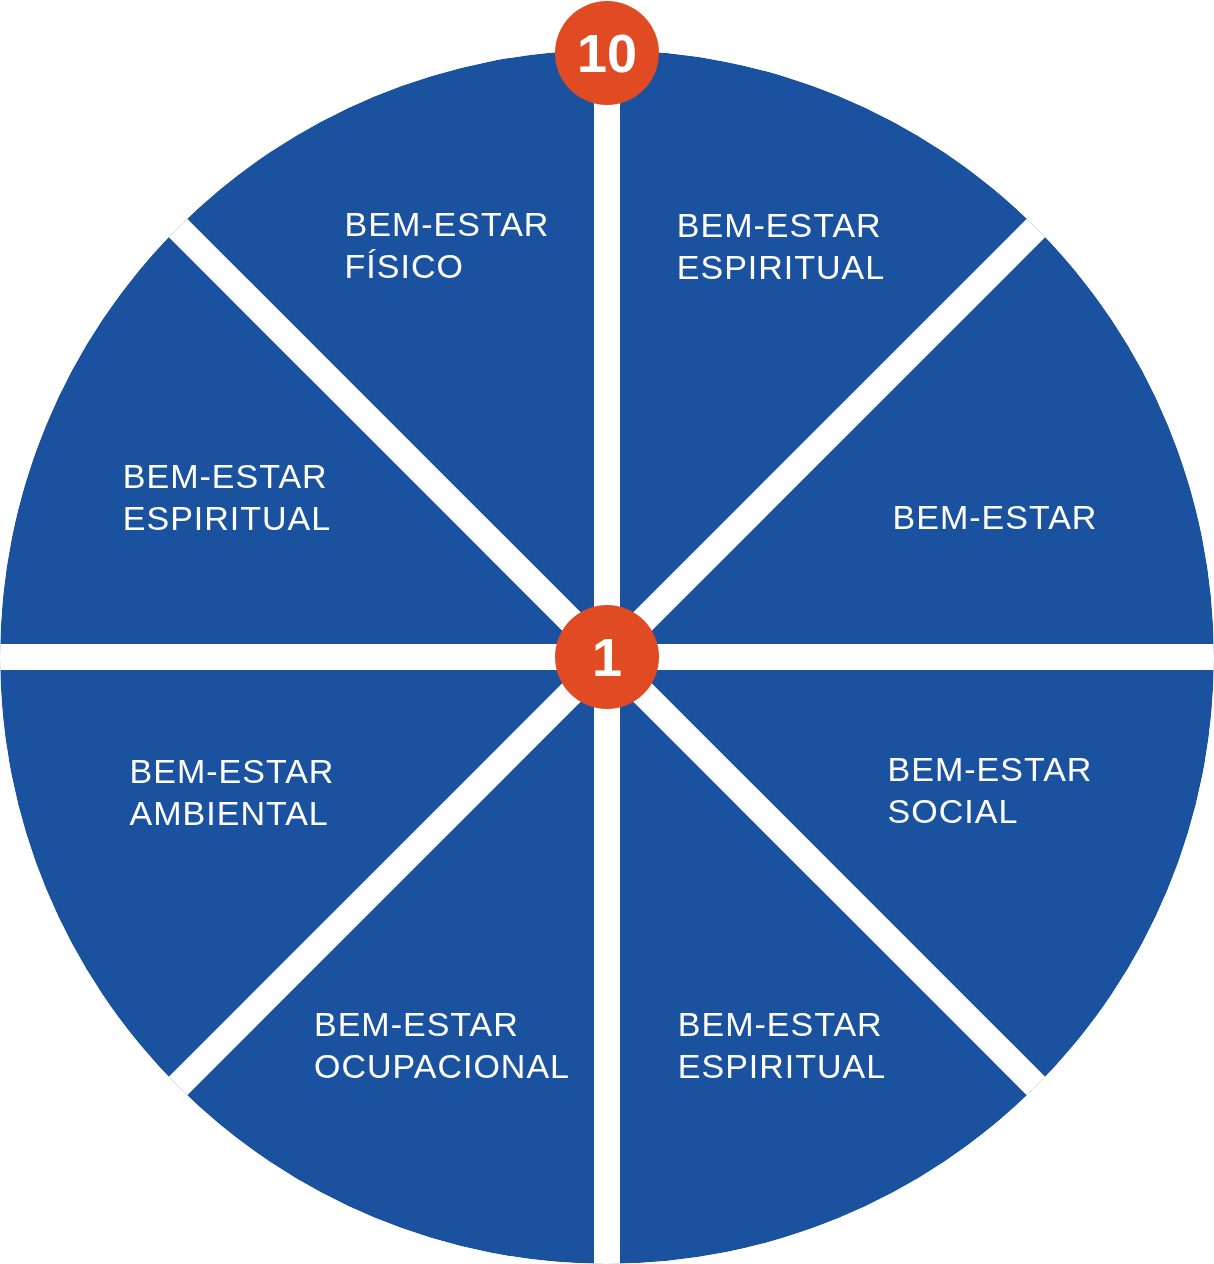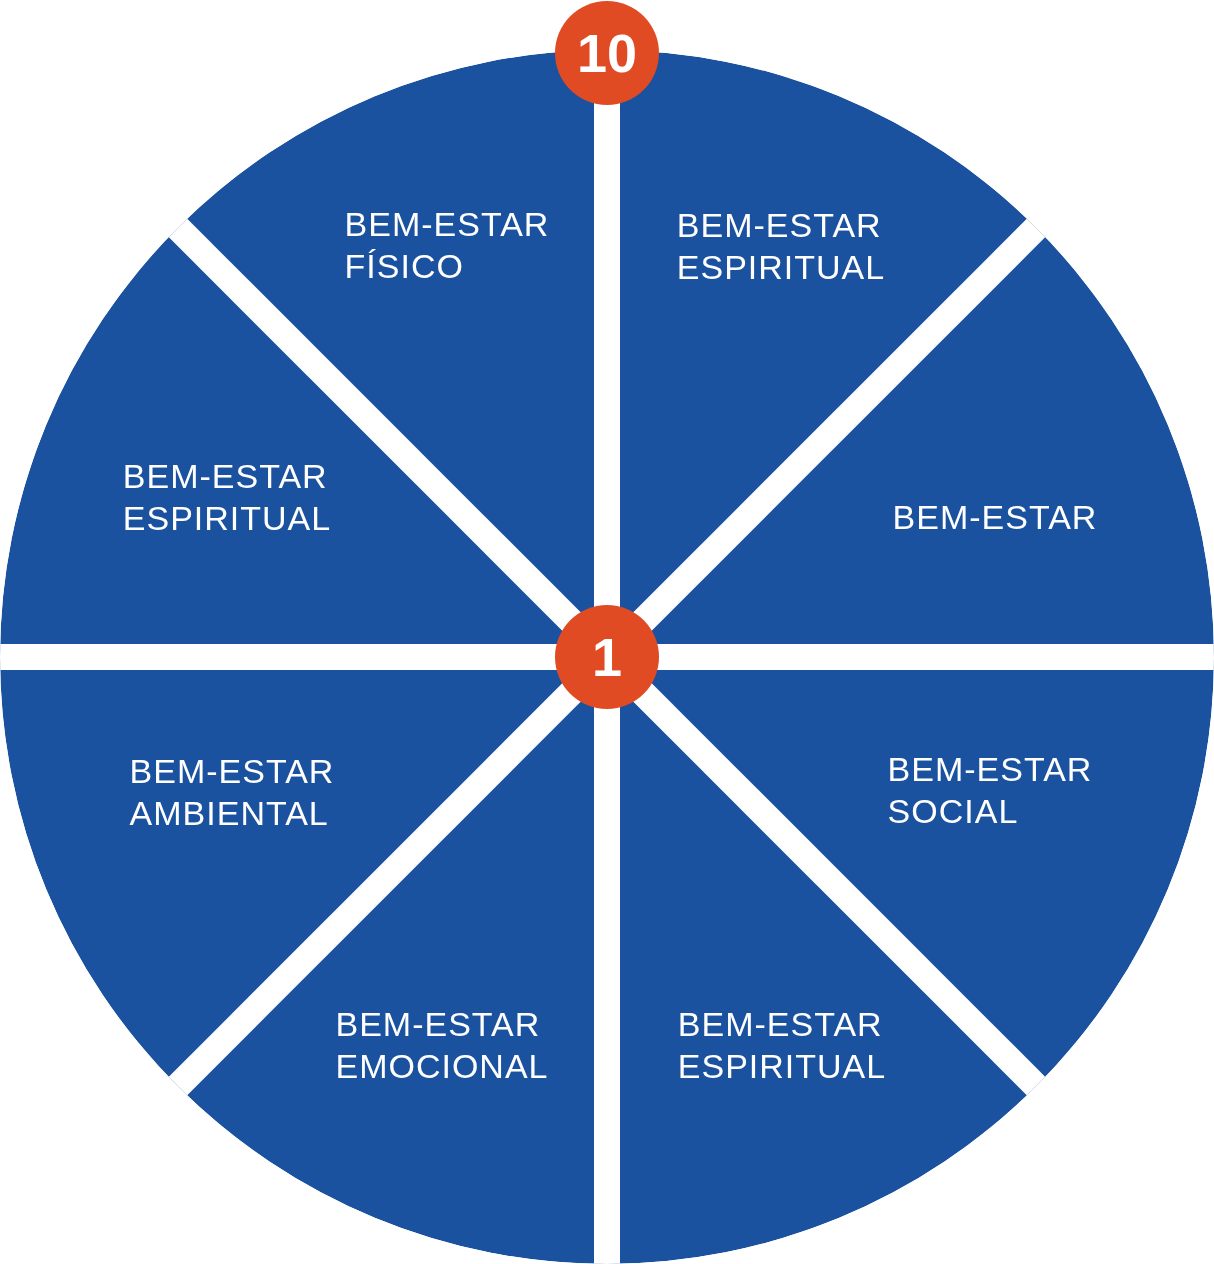--- a/index.html
+++ b/index.html
@@ -93,21 +93,21 @@
   <div class="label" style="left:990px; top:790px">
     <div>BEM-ESTAR</div>
     <div>SOCIAL</div>
   </div>
   <div class="label" style="left:782px; top:1045px">
     <div>BEM-ESTAR</div>
     <div>ESPIRITUAL</div>
   </div>
   <div class="label" style="left:442px; top:1045px">
     <div>BEM-ESTAR</div>
-    <div>EMOCIONAL</div>
+    <div>OCUPACIONAL</div>
   </div>
   <div class="label" style="left:232px; top:792px">
     <div>BEM-ESTAR</div>
     <div>AMBIENTAL</div>
   </div>
   <div class="label" style="left:227px; top:497px">
     <div>BEM-ESTAR</div>
     <div>ESPIRITUAL</div>
   </div>
   <div class="label" style="left:447px; top:245px">

